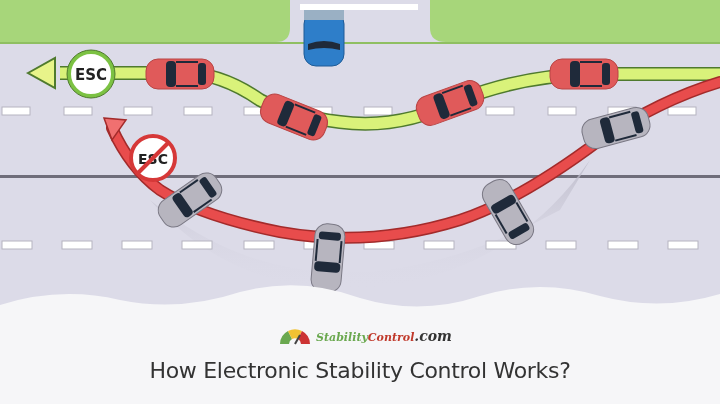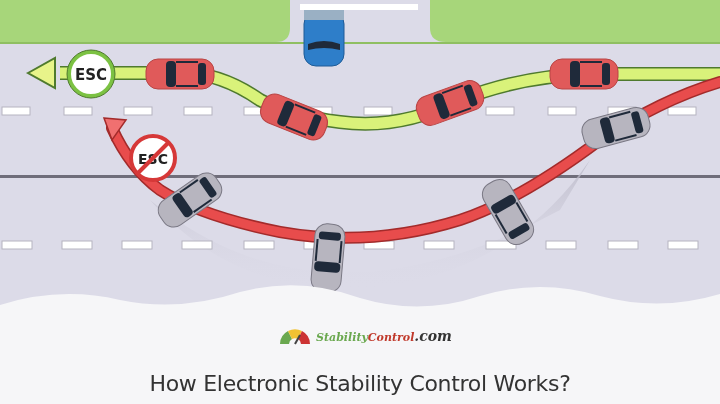--- a/index.html
+++ b/index.html
@@ -4,21 +4,21 @@
 <style>
   html,body{margin:0;padding:0;}
   body{width:720px;height:404px;overflow:hidden;background:#f6f6f8;font-family:"Liberation Sans",sans-serif;}
   .stage{position:relative;width:720px;height:404px;}
   svg.scene{position:absolute;left:0;top:0;}
   .logo{position:absolute;left:278px;top:327px;display:flex;align-items:center;gap:4px;}
   .logo-text{font-family:"DejaVu Serif",serif;font-style:italic;font-weight:bold;font-size:11px;}
   .logo-a{color:#6aa84f;}
   .logo-b{color:#c0392b;}
   .logo-c{color:#333;font-size:14px;}
-  .title{position:absolute;left:0;width:720px;top:371px;text-align:center;font-size:22px;color:#333;font-family:"DejaVu Sans",sans-serif;letter-spacing:-0.3px;}
+  .title{position:absolute;left:0;width:720px;top:358px;text-align:center;font-size:22px;color:#333;font-family:"DejaVu Sans",sans-serif;letter-spacing:-0.3px;}
   .esc-label{font-family:"DejaVu Sans",sans-serif;font-weight:bold;fill:#222;}
 </style>
 </head>
 <body>
 
 <div class="stage">
   <svg class="scene" width="720" height="404" viewBox="0 0 720 404">
     <defs>
       <linearGradient id="shade" x1="0" y1="0" x2="0" y2="1">
         <stop offset="0" stop-color="#b9b7c6" stop-opacity="0.9"></stop>

